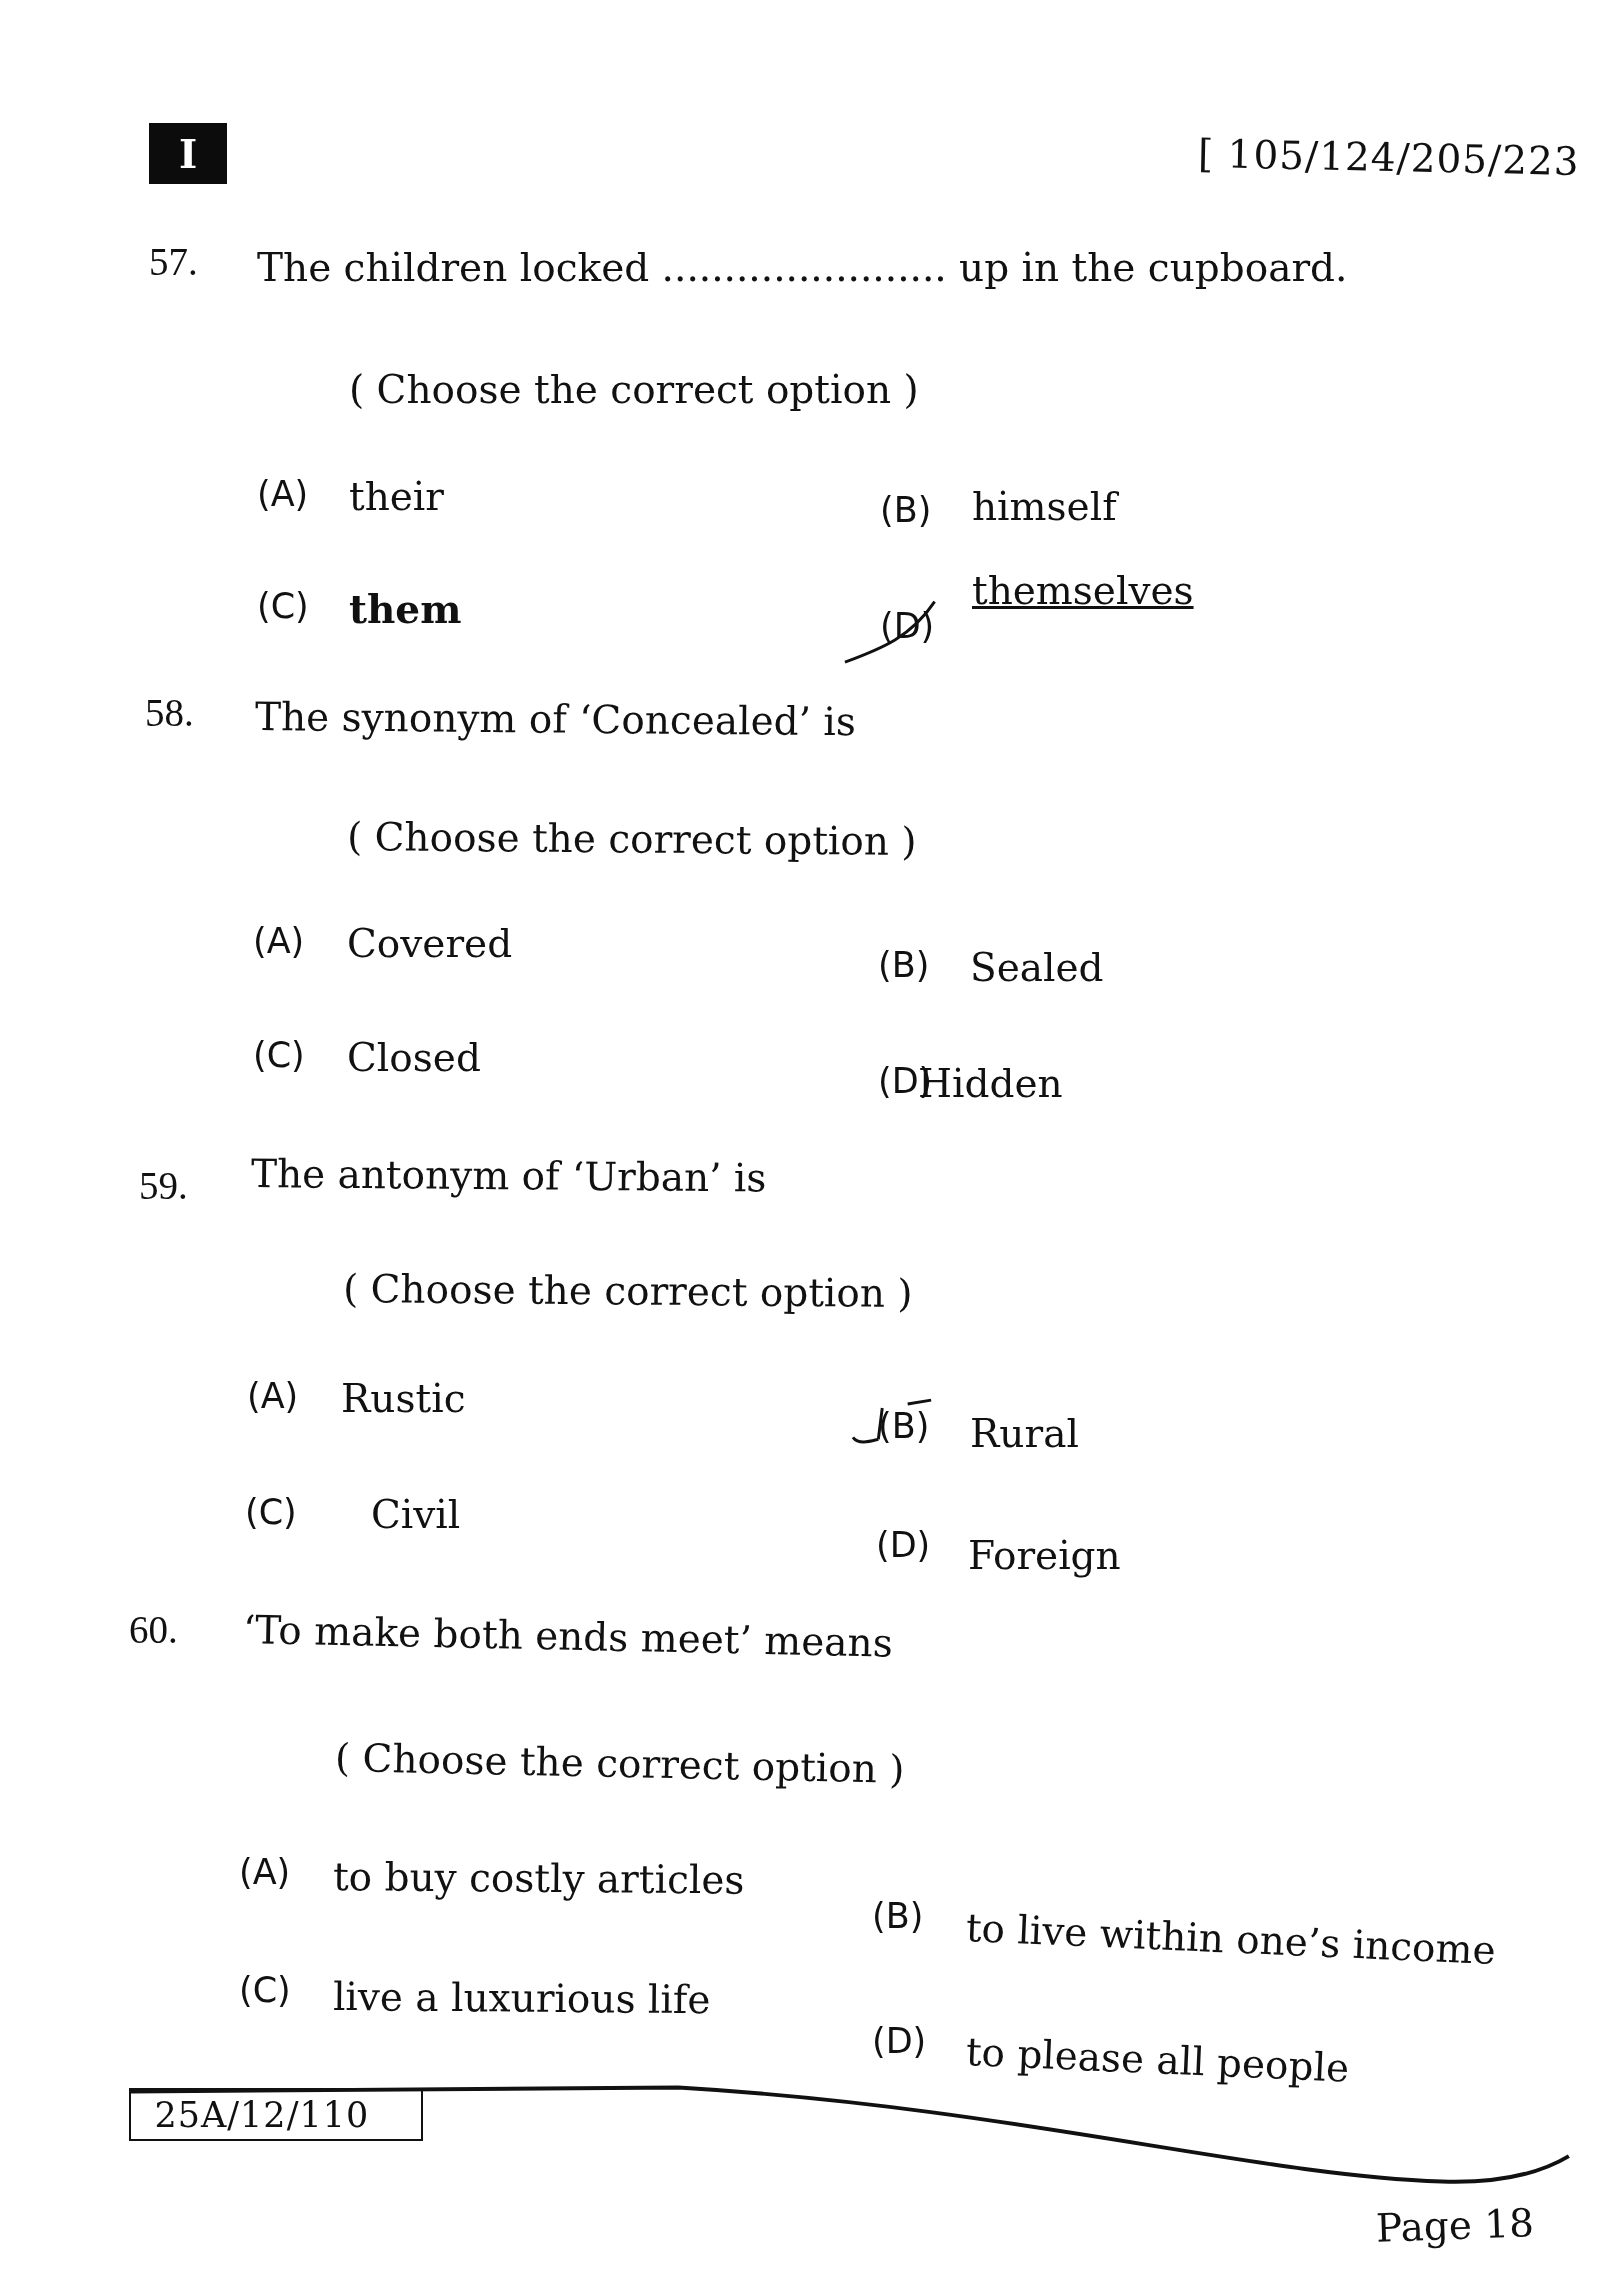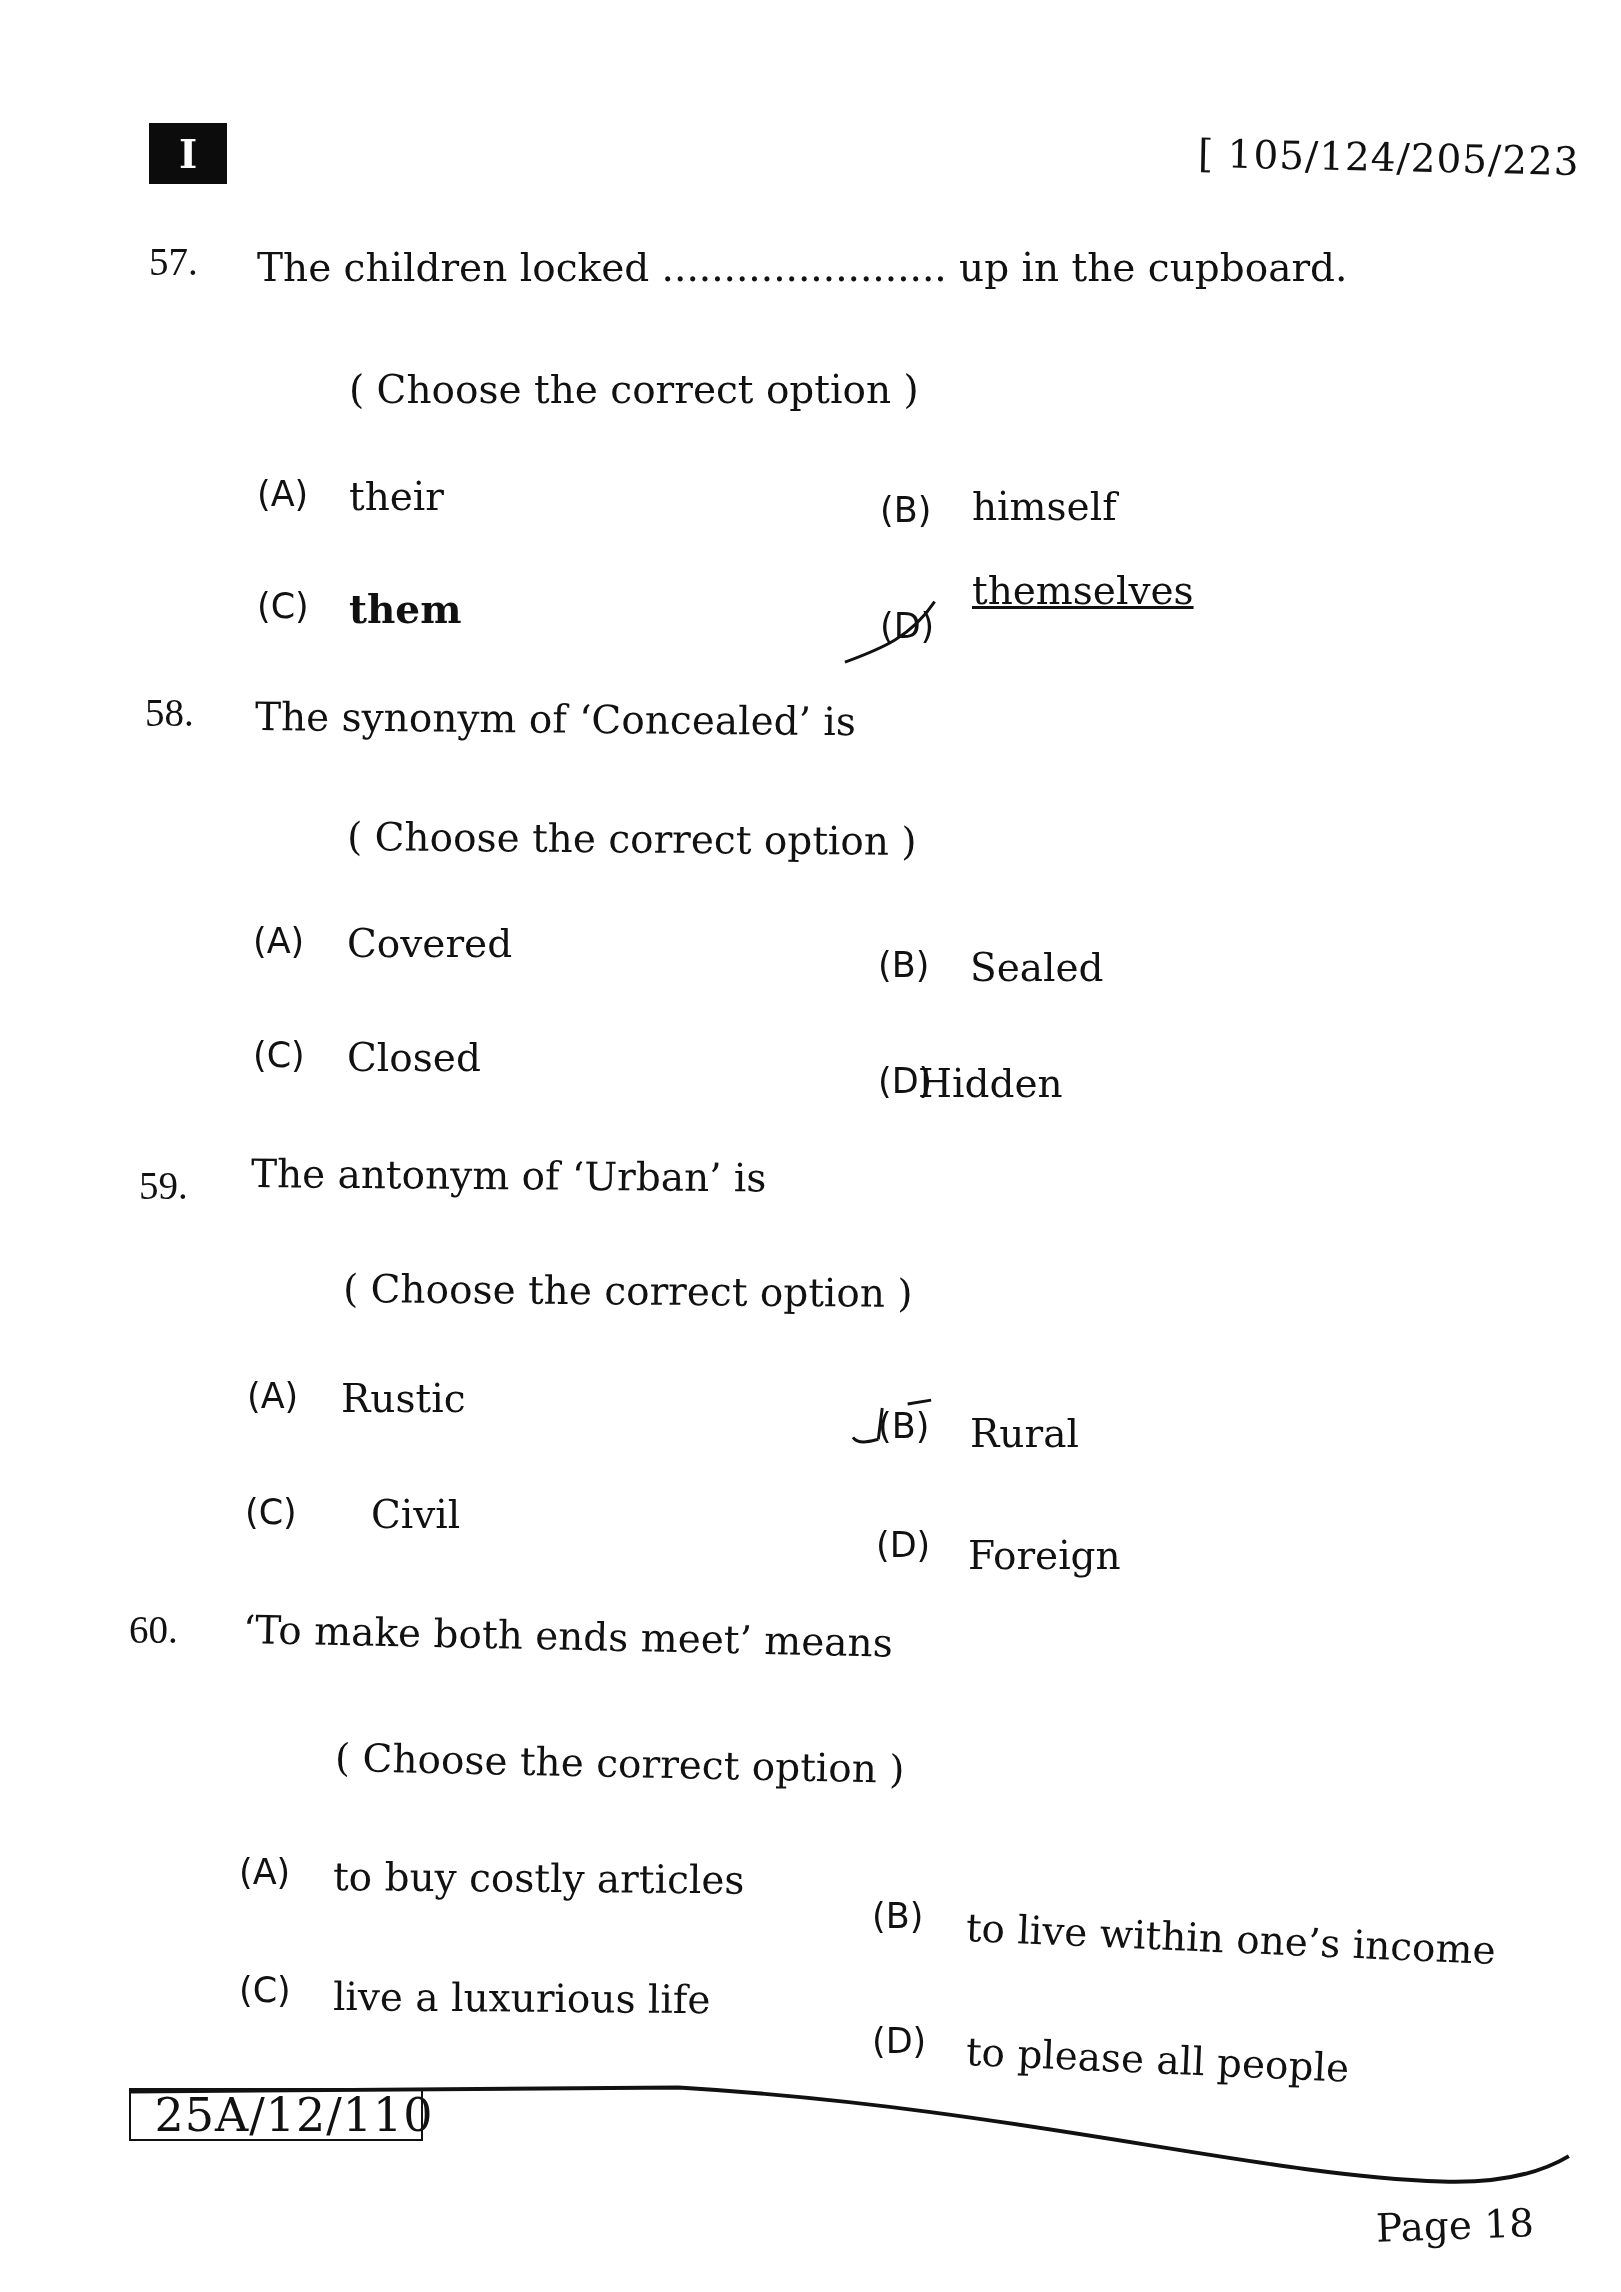--- a/index.html
+++ b/index.html
@@ -10,21 +10,21 @@
                background: #0c0c0c; color: #fff; font-weight: bold; font-size: 39px;
                display: flex; align-items: center; justify-content: center;
                font-family: "DejaVu Serif", serif; }
   .code-header { font-size: 39px; letter-spacing: 1px; transform: rotate(1.2deg); transform-origin: left center; }
   .qnum { font-size: 39px; font-family: "Liberation Serif", serif; }
   .qtext { font-size: 39px; }
   .instr { font-size: 39px; }
   .olabel { font-size: 35px; font-family: "DejaVu Sans", sans-serif; }
   .otext { font-size: 39px; }
   .footer-box { position: absolute; left: 129px; top: 2088px; width: 294px; height: 53px;
-                border: 2.9px solid #111; font-size: 46px; display: flex; align-items: center;
+                border: 2.9px solid #111; font-size: 35px; display: flex; align-items: center;
                 padding-left: 23.5px; box-sizing: border-box; letter-spacing: 1px; }
   .page-label { font-size: 39px; transform: rotate(-2deg); }
   .tilt1 { transform: rotate(0.5deg); transform-origin: left center; }
   .tilt2 { transform: rotate(1.2deg); transform-origin: left center; }
   .tilt3 { transform: rotate(2.5deg); transform-origin: left center; }
   .mark { position: absolute; pointer-events: none; }
 </style>
 </head>
 <body>
 

